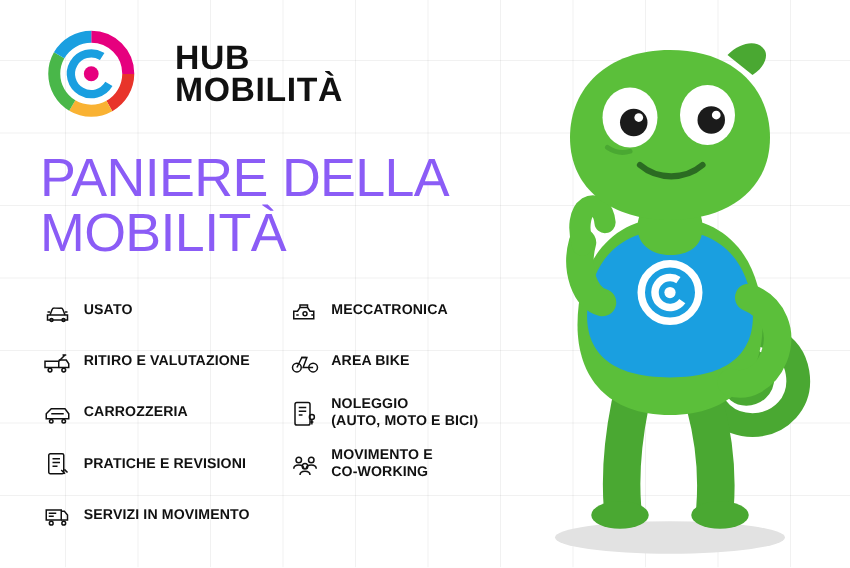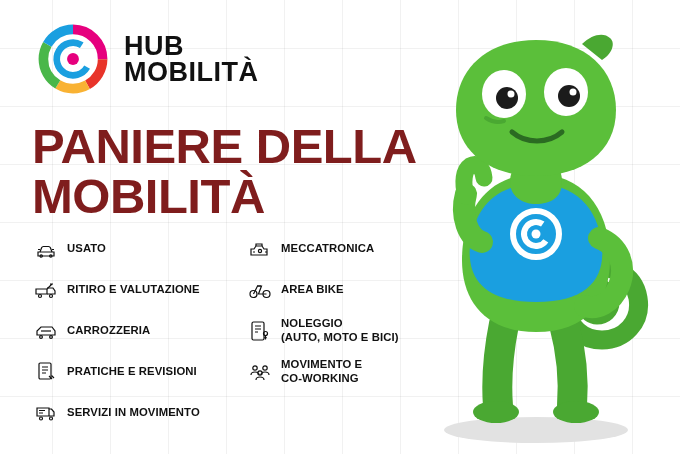--- a/index.html
+++ b/index.html
@@ -29,21 +29,21 @@
     pointer-events: none;
   }
 
   
   .logo-block {
     position: absolute;
     top: 22px;
     left: 36px;
     display: flex;
     align-items: center;
-    gap: 14px;
+    gap: 30px;
   }
   .logo-mark {
     width: 74px;
     height: 74px;
     flex: none;
   }
   .logo-text {
     line-height: 0.98;
     color: #111111;
     font-weight: bold;
@@ -51,38 +51,38 @@
     letter-spacing: 0.5px;
   }
   .logo-text div { white-space: nowrap; }
 
   
   .headline {
     position: absolute;
     top: 122px;
     left: 32px;
     width: 420px;
-    color: #7f1d1d;
-    font-weight: bold;
-    font-size: 49px;
+    color: #8b5cf6;
+    font-weight: normal;
+    font-size: 43px;
     line-height: 1.02;
     letter-spacing: -0.5px;
   }
   .headline div { white-space: nowrap; }
 
   
   .services {
     position: absolute;
     top: 228px;
     left: 34px;
     width: 404px;
     display: grid;
     grid-template-columns: 198px 206px;
     grid-auto-rows: 41px;
-    column-gap: 16px;
+    column-gap: 0px;
   }
   .svc {
     display: flex;
     align-items: center;
     gap: 9px;
   }
   .svc-icon {
     width: 24px;
     height: 24px;
     flex: none;

